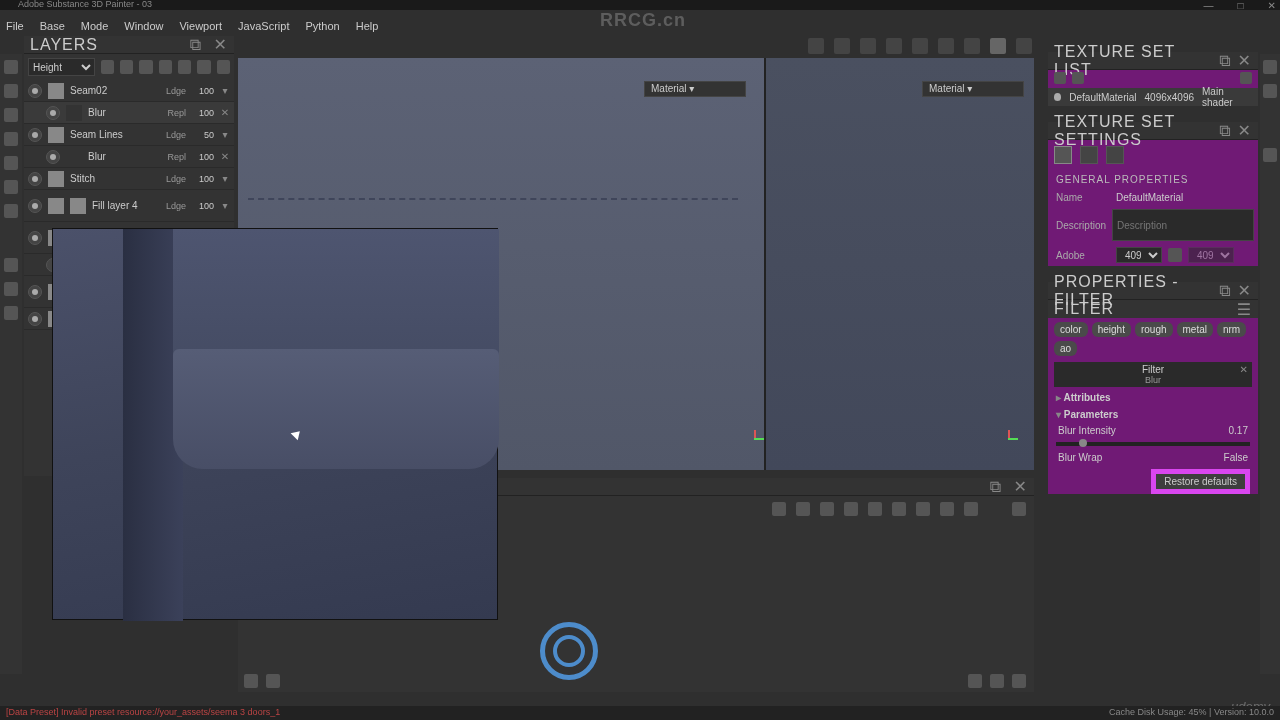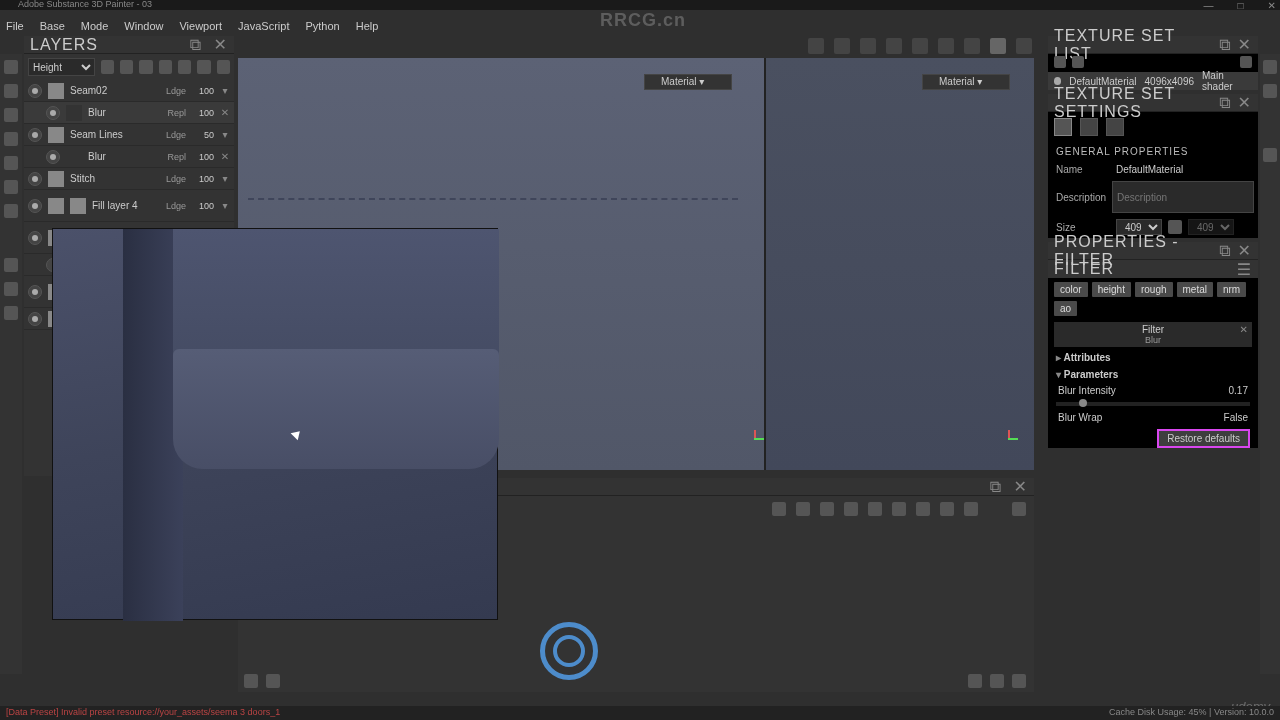--- a/index.html
+++ b/index.html
@@ -33,21 +33,21 @@
 .layerrow .thumb { width:16px; height:16px; background:#888; }
 .layerrow .thumb.dark{background:#333;}
 .layerrow .name { flex:1; font-size:10px; }
 .layerrow .right { font-size:9px; color:#999; text-align:right; min-width:30px; }
 .layerrow .opac { font-size:9px; color:#ccc; width:22px; text-align:right; }
 .layerrow .x { color:#888; font-size:10px; width:10px; text-align:center;}
 .dblrow { height:32px; }
 
 
 .viewport { position:absolute; left:238px; top:58px; width:796px; height:412px; background:linear-gradient(#5c6275,#515768); }
-.viewport .matsel { position:absolute; top:16px; left:406px; width:88px; height:16px; background:#333; color:#ccc; font-size:10px; padding:1px 16px; border:1px solid #444;}
+.viewport .matsel { position:absolute; top:23px; left:406px; width:102px; height:16px; background:#333; color:#ccc; font-size:10px; padding:1px 6px; border:1px solid #444;}
 .viewport .stitch { position:absolute; top:140px; left:10px; width:490px; height:2px; border-top:2px dashed #3f455a;}
 .axis { position:absolute; right:270px; bottom:22px; width:18px; height:18px; }
 .axis .r{position:absolute;left:8px;top:0;width:2px;height:10px;background:#d55;}
 .axis .g{position:absolute;left:8px;top:8px;width:10px;height:2px;background:#5d5;}
 .axis2{ right:16px;}
 .view-right { position:absolute; right:0; top:0; width:270px; height:100%; background:linear-gradient(#4a5060,#42485a); border-left:2px solid #222;}
 .overlay-img { position:absolute; left:52px; top:228px; width:446px; height:392px; background:linear-gradient(170deg,#4b516a 0%,#3e445a 50%,#343a50 100%); border:1px solid #111; }
 .overlay-img .seat { position:absolute; left:120px; top:120px; width:326px; height:120px; background:linear-gradient(#565d76,#484e66); border-radius:6px 6px 30px 30px;}
 .overlay-img .back { position:absolute; left:120px; top:0; width:326px; height:130px; background:linear-gradient(#4e5570,#454c64);}
 .overlay-img .arm { position:absolute; left:70px; top:0; width:60px; height:392px; background:linear-gradient(90deg,#2a2f42,#3b415a);}
@@ -67,47 +67,47 @@
 .assets .th { width:36px; height:36px; background:radial-gradient(#eee,#999); border:1px solid #555;}
 .assets .lbl { font-size:9px; color:#aaa; margin-top:2px; width:46px; text-align:center; overflow:hidden; white-space:nowrap;}
 .assets .bot { position:absolute; bottom:4px; left:6px; display:flex; gap:8px;}
 .assets .bot .ic, .assets .botright .ic { width:14px;height:14px;background:#555;border-radius:2px;}
 .assets .botright{position:absolute;bottom:4px;right:8px;display:flex;gap:8px;}
 .asset-toolbar{ position:absolute; right:8px; top:24px; display:flex; gap:10px;}
 .asset-toolbar .ic{width:14px;height:14px;background:#555;border-radius:2px;}
 
 
 .rcol { position:absolute; right:22px; top:36px; width:210px; }
-.panel { background:#000000; margin-bottom:4px; }
+.panel { background:#701a75; margin-bottom:4px;margin-top:16px; }
 .tslist .row { display:flex; align-items:center; height:18px; padding:0 6px; gap:8px; background:#3a3a3a;}
 .tslist .row span{font-size:10px;}
 .tslist .tools{height:18px;display:flex;justify-content:space-between;padding:2px 6px;}
 .tslist .tools .ic{width:12px;height:12px;background:#555;border-radius:2px;}
 
 .tss .iconrow{display:flex;gap:8px;padding:6px;}
 .tss .iconrow .ic{width:18px;height:18px;background:#444;border:1px solid #555;}
 .tss .iconrow .ic.sel{background:#555;border-color:#888;}
 .section-title{font-size:10px;letter-spacing:1px;padding:4px 8px;color:#bbb;}
 .proprow{display:flex;align-items:center;padding:3px 8px;gap:6px;}
 .proprow label{width:54px;font-size:10px;color:#aaa;}
 .proprow input,.proprow select{background:#2a2a2a;border:1px solid #444;color:#ccc;font-size:10px;height:16px;flex:1;padding:0 4px;}
 .proprow .num{width:46px;flex:none;}
 .lockic{width:14px;height:14px;background:#555;border-radius:2px;}
 
 .filterpanel .chips{display:flex;gap:4px;padding:4px 6px;flex-wrap:wrap;}
-.chip{background:#4a4a4a;border-radius:1px;padding:2px 6px;font-size:10px;color:#ddd;}
+.chip{background:#4a4a4a;border-radius:6px;padding:2px 6px;font-size:10px;color:#ddd;}
 .filterpanel .filterbar{background:#2a2a2a;margin:2px 6px;padding:2px 4px;font-size:10px;color:#ccc;display:flex;flex-direction:column;align-items:center;position:relative;}
 .filterpanel .filterbar .x{position:absolute;right:4px;top:2px;color:#888;}
 .collapsible{padding:3px 8px;font-size:10px;color:#ccc;font-weight:bold;}
 .collapsible::before{content:"▸ ";color:#888;}
 .collapsible.open::before{content:"▾ ";}
 .slider{height:4px;background:#222;margin:4px 8px;position:relative;}
 .slider .knob{position:absolute;left:12%;top:-3px;width:8px;height:8px;border-radius:50%;background:#888;}
 .paramrow{display:flex;justify-content:space-between;padding:2px 10px;font-size:10px;color:#ccc;}
-.restore{background:#3e3e3e;border:2px solid #d946ef;color:#ccc;font-size:10px;padding:2px 8px;margin:4px 8px 6px auto;display:block;}
+.restore{background:#3e3e3e;border:5px solid #d946ef;color:#ccc;font-size:10px;padding:2px 8px;margin:4px 8px 6px auto;display:block;}
 
 
 .rtool{position:absolute;right:0;top:54px;width:20px;height:620px;background:#333;display:flex;flex-direction:column;align-items:center;gap:10px;padding-top:6px;}
 .rtool .ic{width:14px;height:14px;background:#555;border-radius:2px;}
 
 
 .wm{position:absolute;left:0;top:0;width:1280px;height:720px;pointer-events:none;}
 .wm .top{position:absolute;left:600px;top:10px;font-size:18px;font-weight:bold;color:rgba(180,180,180,.35);letter-spacing:1px;}
 .wm .logo{position:absolute;left:540px;top:622px;display:flex;align-items:center;gap:12px;}
 .wm .logo .circ{width:58px;height:58px;border:5px solid rgba(80,150,220,.9);border-radius:50%;position:relative;}
@@ -375,21 +375,21 @@
     <div class="section-title">GENERAL PROPERTIES</div>
     <div class="proprow">
       <label>Name</label>
       <span style="flex:1;font-size:10px;color:#ccc">DefaultMaterial</span>
     </div>
     <div class="proprow">
       <label>Description</label>
       <input style="height: 32px;" placeholder="Description">
     </div>
     <div class="proprow">
-      <label>Size</label>
+      <label>Adobe</label>
       <select class="num"><option>4096</option></select>
       <div class="lockic"></div>
       <select class="num" disabled="" style="opacity:.5"><option>4096</option></select>
     </div>
   </div>
 
   <div class="panel filterpanel">
     <div class="panelhdr">
       <span>PROPERTIES - FILTER</span>
       <span class="icons"><span>⧉</span><span>✕</span></span>

